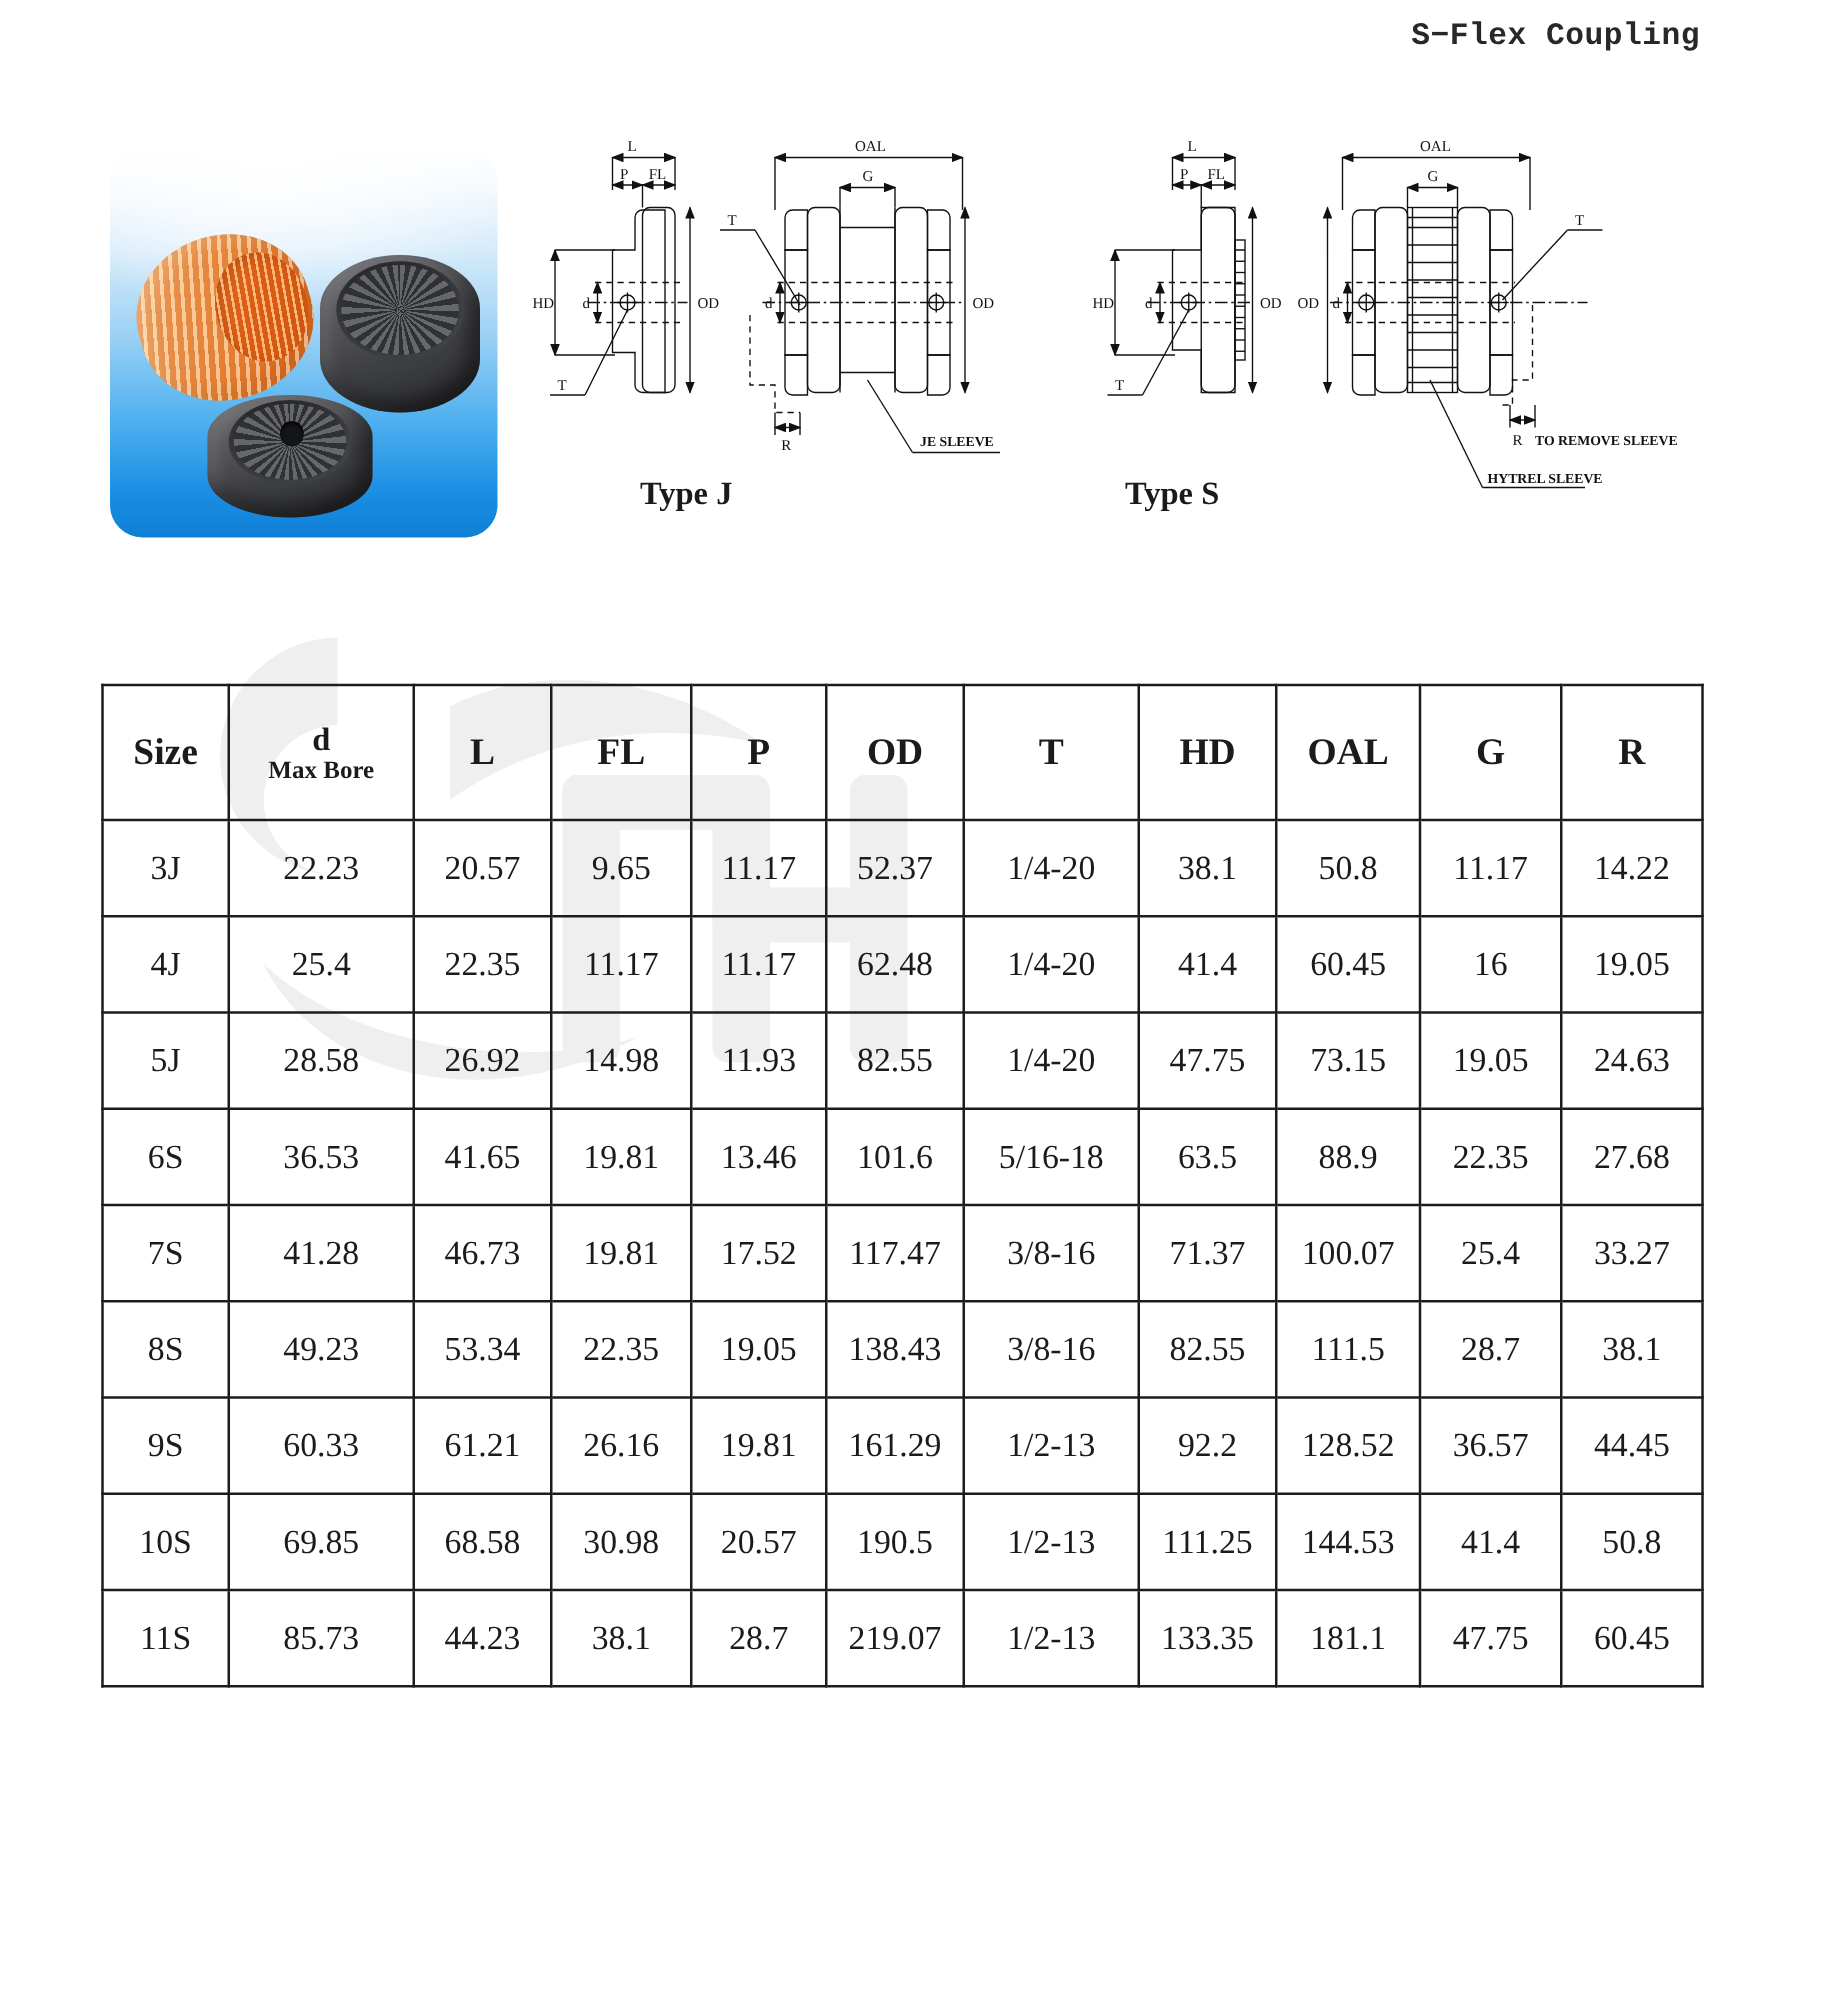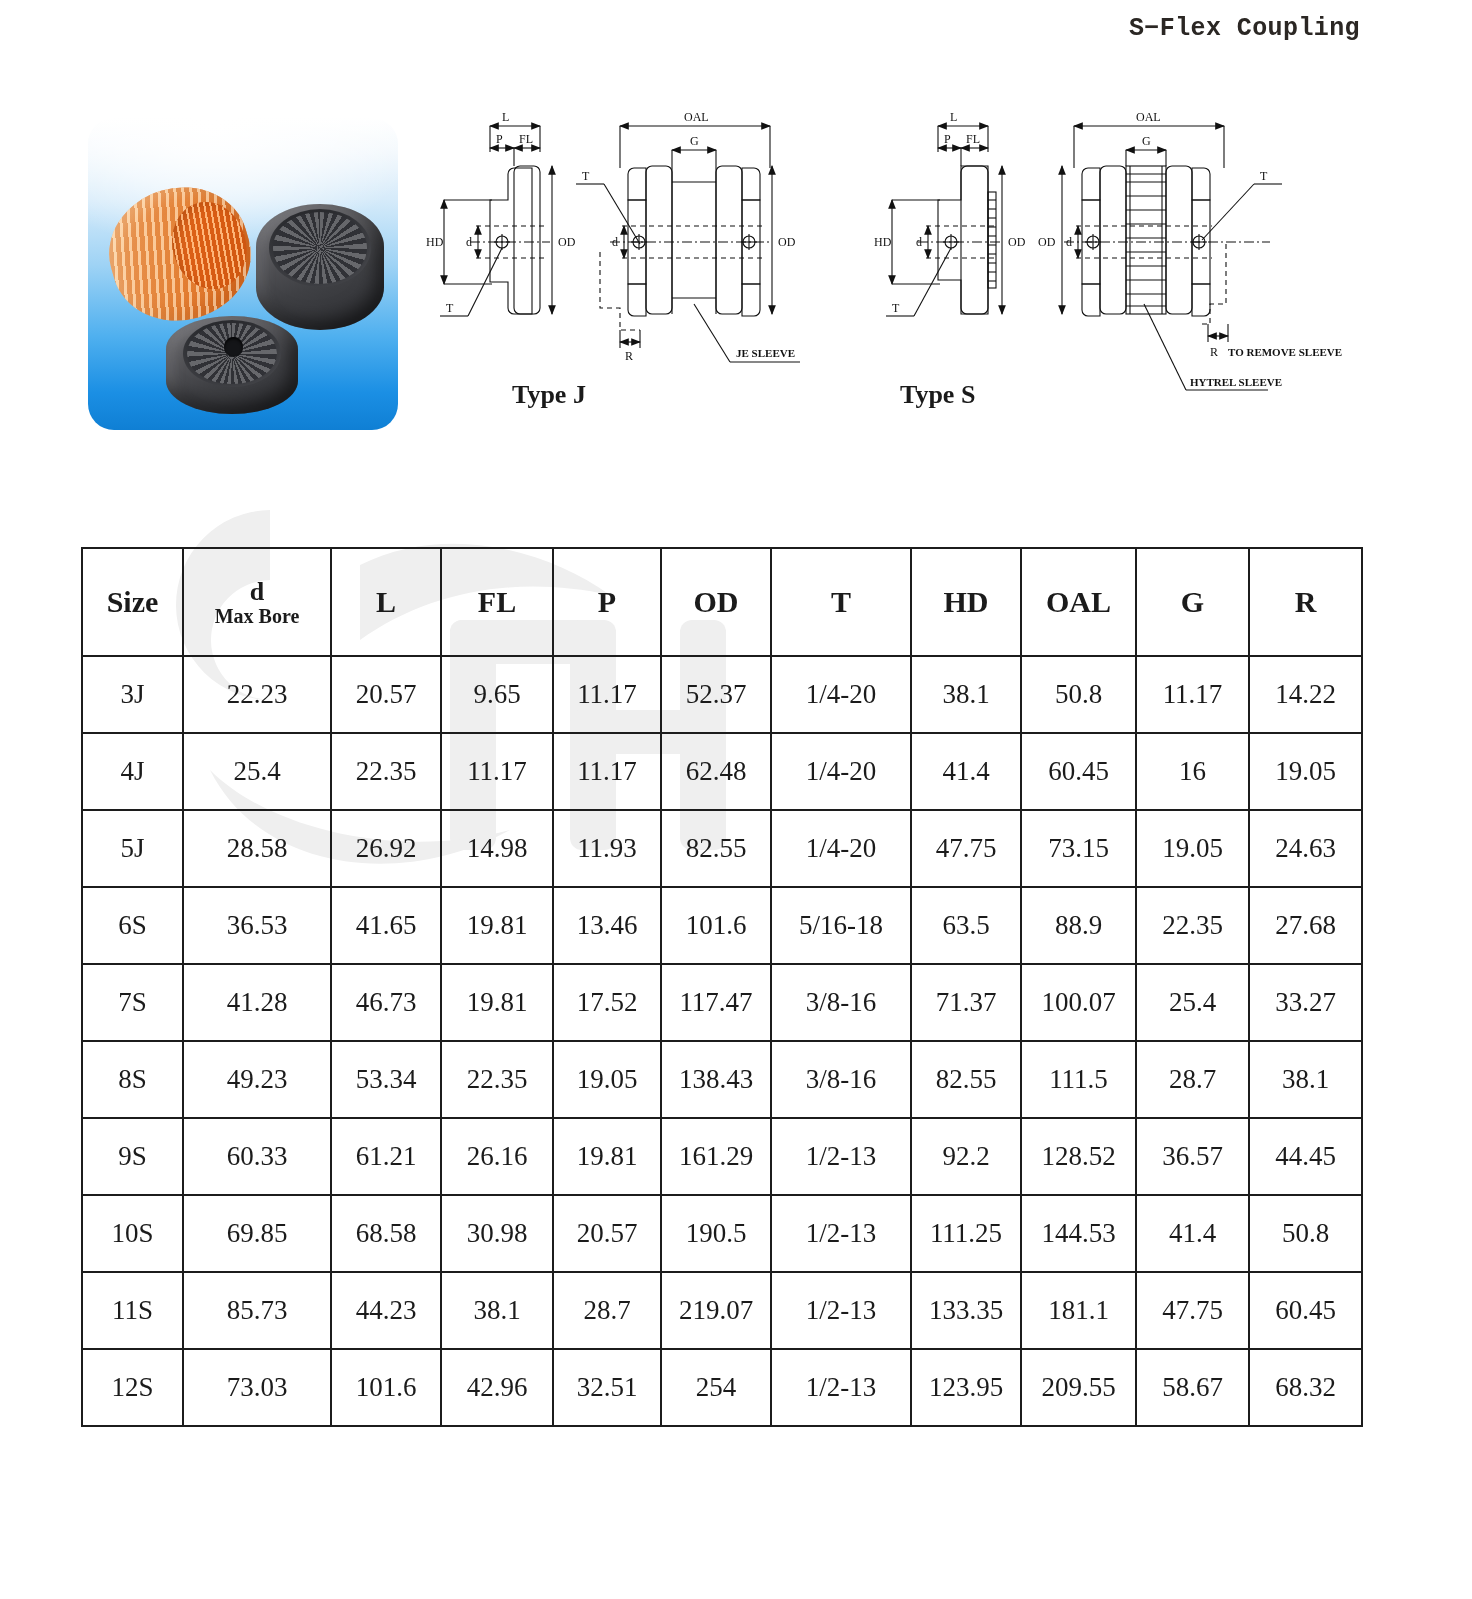--- a/index.html
+++ b/index.html
@@ -627,28 +627,15 @@
           <td>44.23</td>
           <td>38.1</td>
           <td>28.7</td>
           <td>219.07</td>
           <td>1/2-13</td>
           <td>133.35</td>
           <td>181.1</td>
           <td>47.75</td>
           <td>60.45</td>
         </tr>
-        <tr>
-          <td>12S</td>
-          <td>73.03</td>
-          <td>101.6</td>
-          <td>42.96</td>
-          <td>32.51</td>
-          <td>254</td>
-          <td>1/2-13</td>
-          <td>123.95</td>
-          <td>209.55</td>
-          <td>58.67</td>
-          <td>68.32</td>
-        </tr>
       </tbody>
   </table>
 </div>
 
 </body></html>

